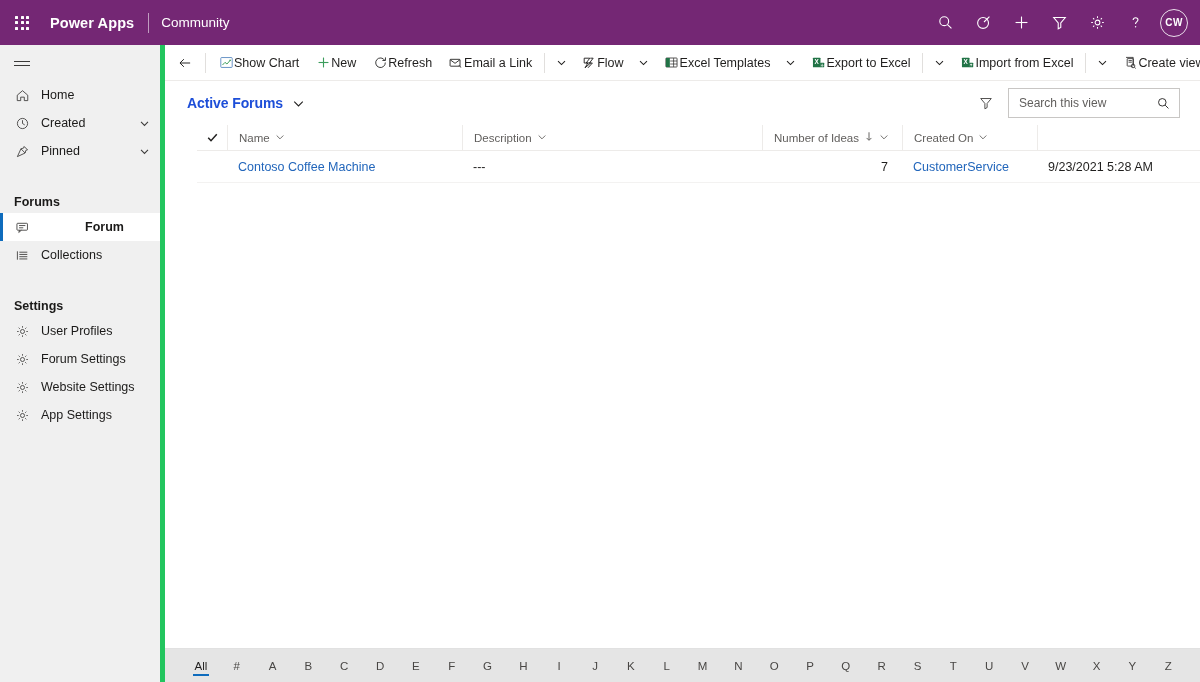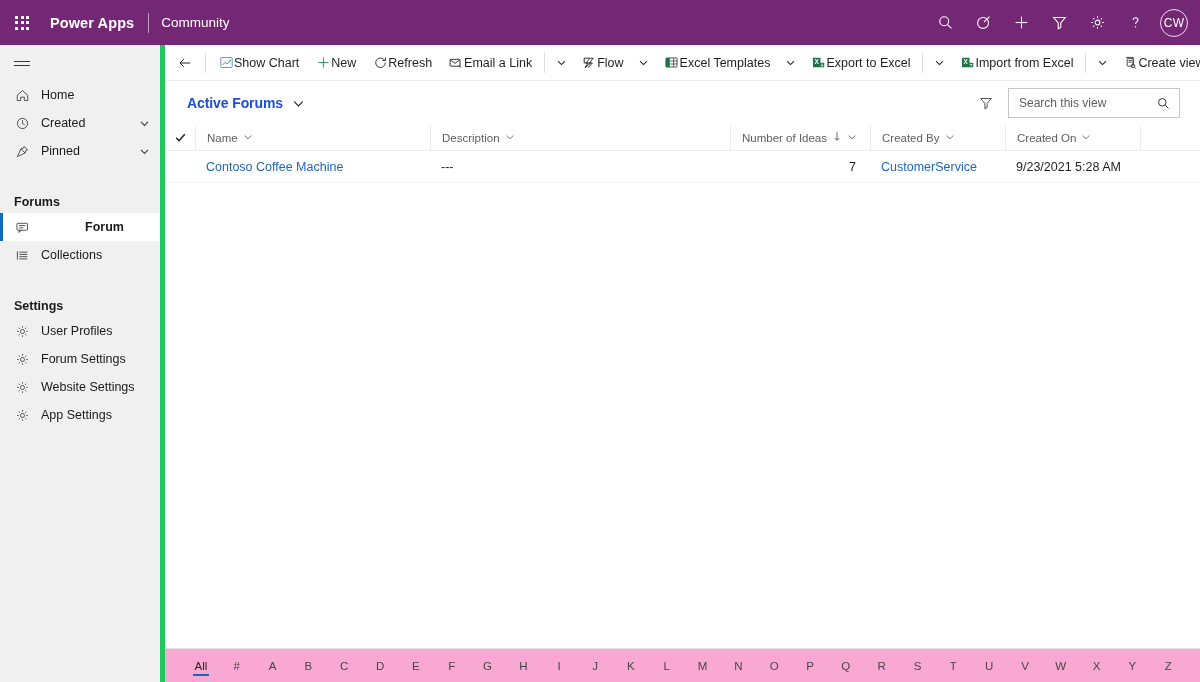--- a/index.html
+++ b/index.html
@@ -43,22 +43,22 @@
   .top-icon {
     width: 38px; height: 45px;
     display: flex; align-items: center; justify-content: center;
     cursor: pointer;
   }
   .top-icon svg { display: block; }
   .avatar {
     width: 28px; height: 28px; border-radius: 50%;
     border: 1px solid rgba(255,255,255,.85);
     display: flex; align-items: center; justify-content: center;
-    font-size: 12px; color: #ffffff; margin-left: 6px; margin-right: 4px;
-    cursor: pointer; letter-spacing: .3px;
+    font-size: 10px; color: #ffffff; margin-left: 6px; margin-right: 4px;
+    cursor: pointer; letter-spacing: .3px; font-weight: bold;
   }
 
   
   .body { flex: 1 1 auto; display: flex; min-height: 0; }
 
   
   .sidebar {
     width: 165px; flex: 0 0 165px;
     background: #f0f0f0;
     border-right: 5px solid #22c55e;
@@ -141,21 +141,21 @@
   }
   .searchbox input {
     flex: 1 1 auto; border: none; outline: none; font-size: 12px;
     font-family: "Liberation Sans", sans-serif; color: #201f1e; background: transparent;
     min-width: 0;
   }
   .searchbox input::placeholder { color: #605e5c; }
   .search-ico { display: flex; align-items: center; justify-content: center; cursor: pointer; flex: 0 0 16px; }
 
   
-  .gridwrap { flex: 1 1 auto; display: flex; flex-direction: column; min-height: 0; }
+  .gridwrap { flex: 1 1 auto; display: flex; flex-direction: column; min-height: 0; padding-left: 32px; }
   .grid-header {
     height: 26px; flex: 0 0 26px; display: flex; align-items: center;
     border-bottom: 1px solid #edebe9; padding-left: 0;
     font-size: 11.5px; color: #605e5c;
   }
   .col-check {
     width: 30px; flex: 0 0 30px; display: flex; align-items: center; justify-content: center;
     cursor: pointer;
   }
   .hcell {
@@ -181,21 +181,21 @@
     padding-left: 11px; padding-right: 8px; overflow: hidden; white-space: nowrap;
   }
   .dcell.right { justify-content: flex-end; padding-right: 14px; }
   .link { color: #2266bb; cursor: pointer; }
   .muted { color: #201f1e; }
   .grid-body { flex: 1 1 auto; overflow: hidden; }
 
   
   .alphabar {
     height: 30px; flex: 0 0 34px;
-    background: #f9a8d4; border-top: 1px solid #e1e1e1;
+    background: #e5e5e5; border-top: 1px solid #e1e1e1;
     display: flex; align-items: center; padding: 0 14px 0 18px;
   }
   .alpha {
     flex: 1 1 0; text-align: center; font-size: 11.5px; color: #484644;
     cursor: pointer; position: relative; height: 34px;
     display: flex; align-items: center; justify-content: center;
   }
   .alpha.active { color: #201f1e; }
   .alpha.active::after {
     content: ""; position: absolute; bottom: 7px; left: 50%; transform: translateX(-50%);
@@ -575,28 +575,20 @@
               <svg width="10" height="11" viewBox="0 0 10 12" fill="none" stroke="#605e5c" stroke-width="1.05">
                 <path d="M5 1.4v8.4M2.4 7.6 5 10.2l2.6-2.6"></path>
               </svg>
             </span>
             <span>
               <svg width="10" height="10" viewBox="0 0 12 12" fill="none" stroke="#605e5c" stroke-width="1.05">
                 <path d="M2 4.2 6 8.2l4-4"></path>
               </svg>
             </span>
           </div>
-          <div class="hcell c-by">
-            <span class="hlabel">Created By</span>
-            <span>
-              <svg width="10" height="10" viewBox="0 0 12 12" fill="none" stroke="#605e5c" stroke-width="1.05">
-                <path d="M2 4.2 6 8.2l4-4"></path>
-              </svg>
-            </span>
-          </div>
           <div class="hcell c-on">
             <span class="hlabel">Created On</span>
             <span>
               <svg width="10" height="10" viewBox="0 0 12 12" fill="none" stroke="#605e5c" stroke-width="1.05">
                 <path d="M2 4.2 6 8.2l4-4"></path>
               </svg>
             </span>
           </div>
           <div class="c-tail"></div>
         </div>

